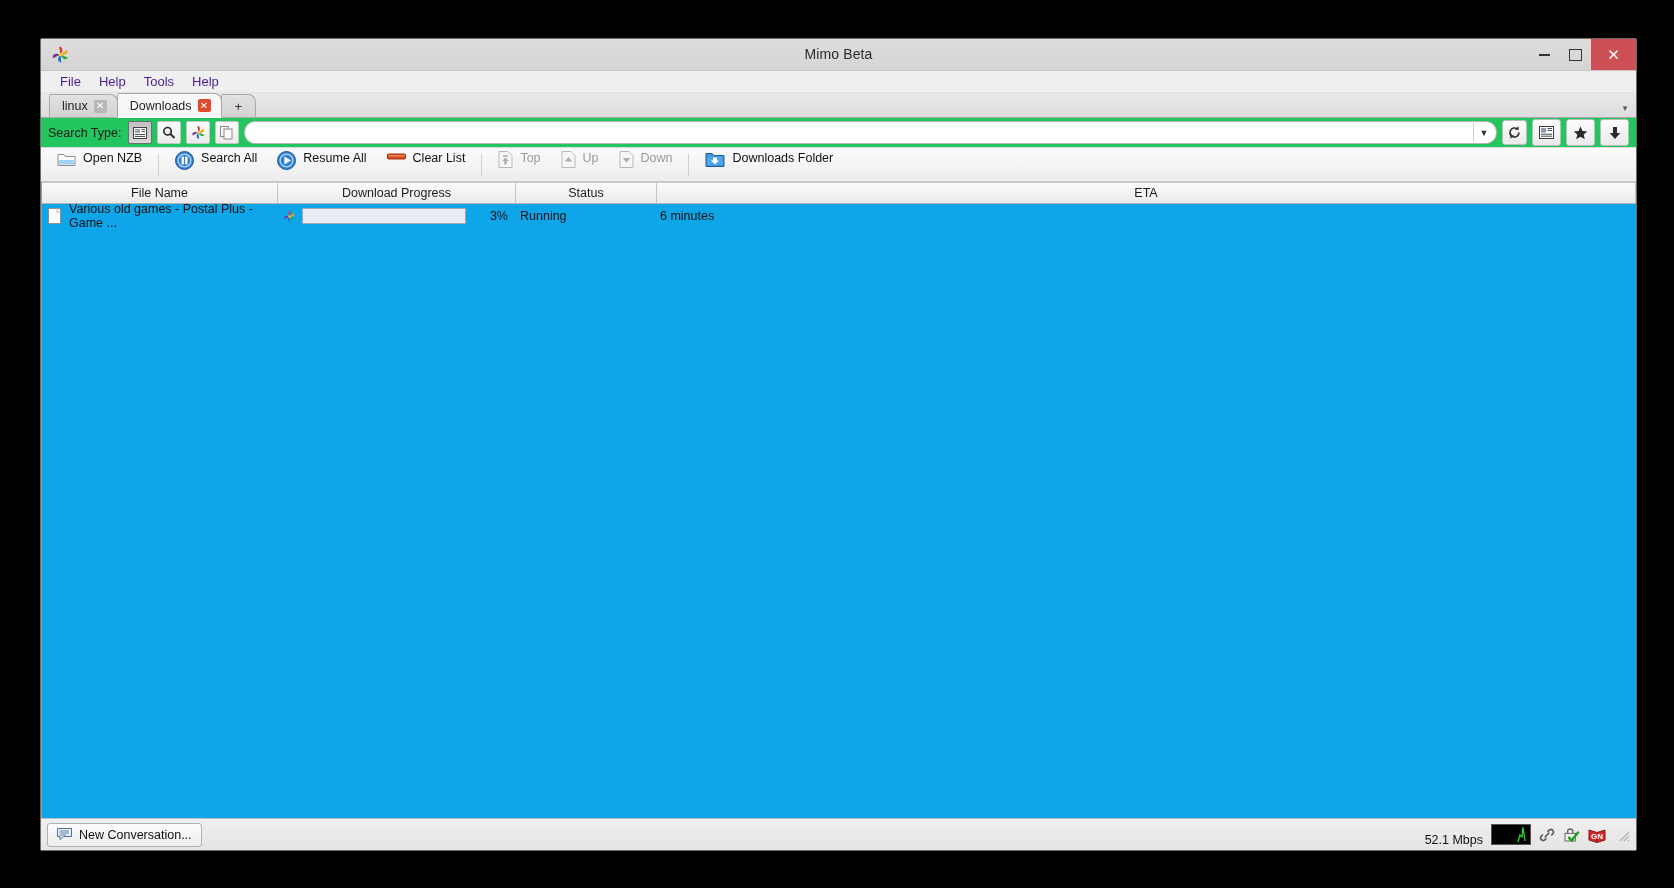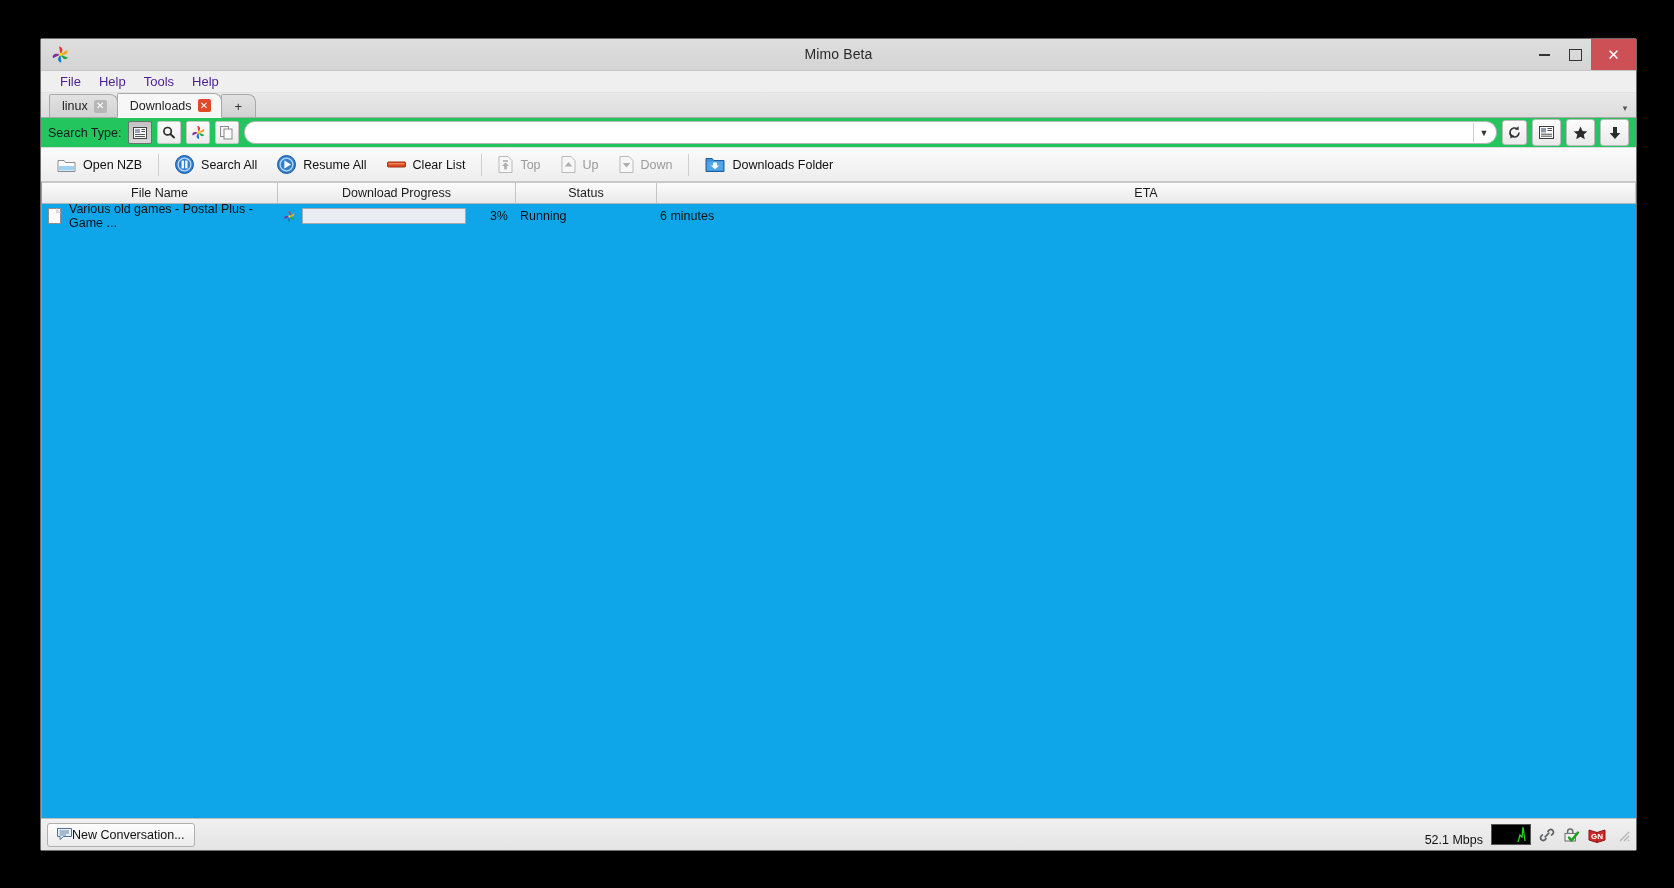--- a/index.html
+++ b/index.html
@@ -124,21 +124,21 @@
     border-radius:3px;
   }
 
   
   .toolbar{
     flex:0 0 33px;height:33px;display:flex;align-items:center;padding:0 6px;
     background:linear-gradient(#fbfbfb,#ededed);
     border-bottom:1px solid #c9c9c9;
   }
   .tb-btn{
-    height:27px;display:flex;align-items:center;gap:7px;padding:0 9px;
+    height:27px;display:flex;gap:7px;padding:0 9px;
     font-size:12.5px;color:#111;border:1px solid transparent;border-radius:3px;
   }
   .tb-btn.disabled{color:#9a9a9a;}
   .tb-sep{width:1px;height:22px;background:#cfcfcf;margin:0 6px;}
 
   
   .table-wrap{flex:1;display:flex;flex-direction:column;background:#e8ebf2;
     border-left:1px solid #9a9a9a;}
   .thead{
     display:flex;height:20px;flex:0 0 20px;
@@ -168,21 +168,21 @@
   .prog-pct{width:34px;text-align:right;margin-left:8px;font-size:12.5px;}
 
   
   .statusbar{
     flex:0 0 31px;height:31px;display:flex;align-items:center;
     padding:0 6px;gap:8px;
     background:linear-gradient(#f0f0f0,#e4e4e4);
     border-top:1px solid #bdbdbd;position:relative;
   }
   .newconv-btn{
-    height:22px;display:flex;align-items:center;padding:0 9px;
+    height:22px;display:flex;align-items:center;gap:7px;padding:0 9px;
     border:1px solid #b0b0b0;border-radius:3px;
     background:linear-gradient(#fdfdfd,#ececec);font-size:12.5px;color:#111;
   }
   .status-right{margin-left:auto;display:flex;align-items:center;gap:8px;}
   .mbps{font-size:12.5px;color:#111;margin-top:11px;}
   .netgraph{width:38px;height:19px;background:#000;border:1px solid #555;}
   .grip{width:14px;height:14px;margin-left:2px;opacity:.55;}
   svg{display:block;}
 </style>
 </head>

